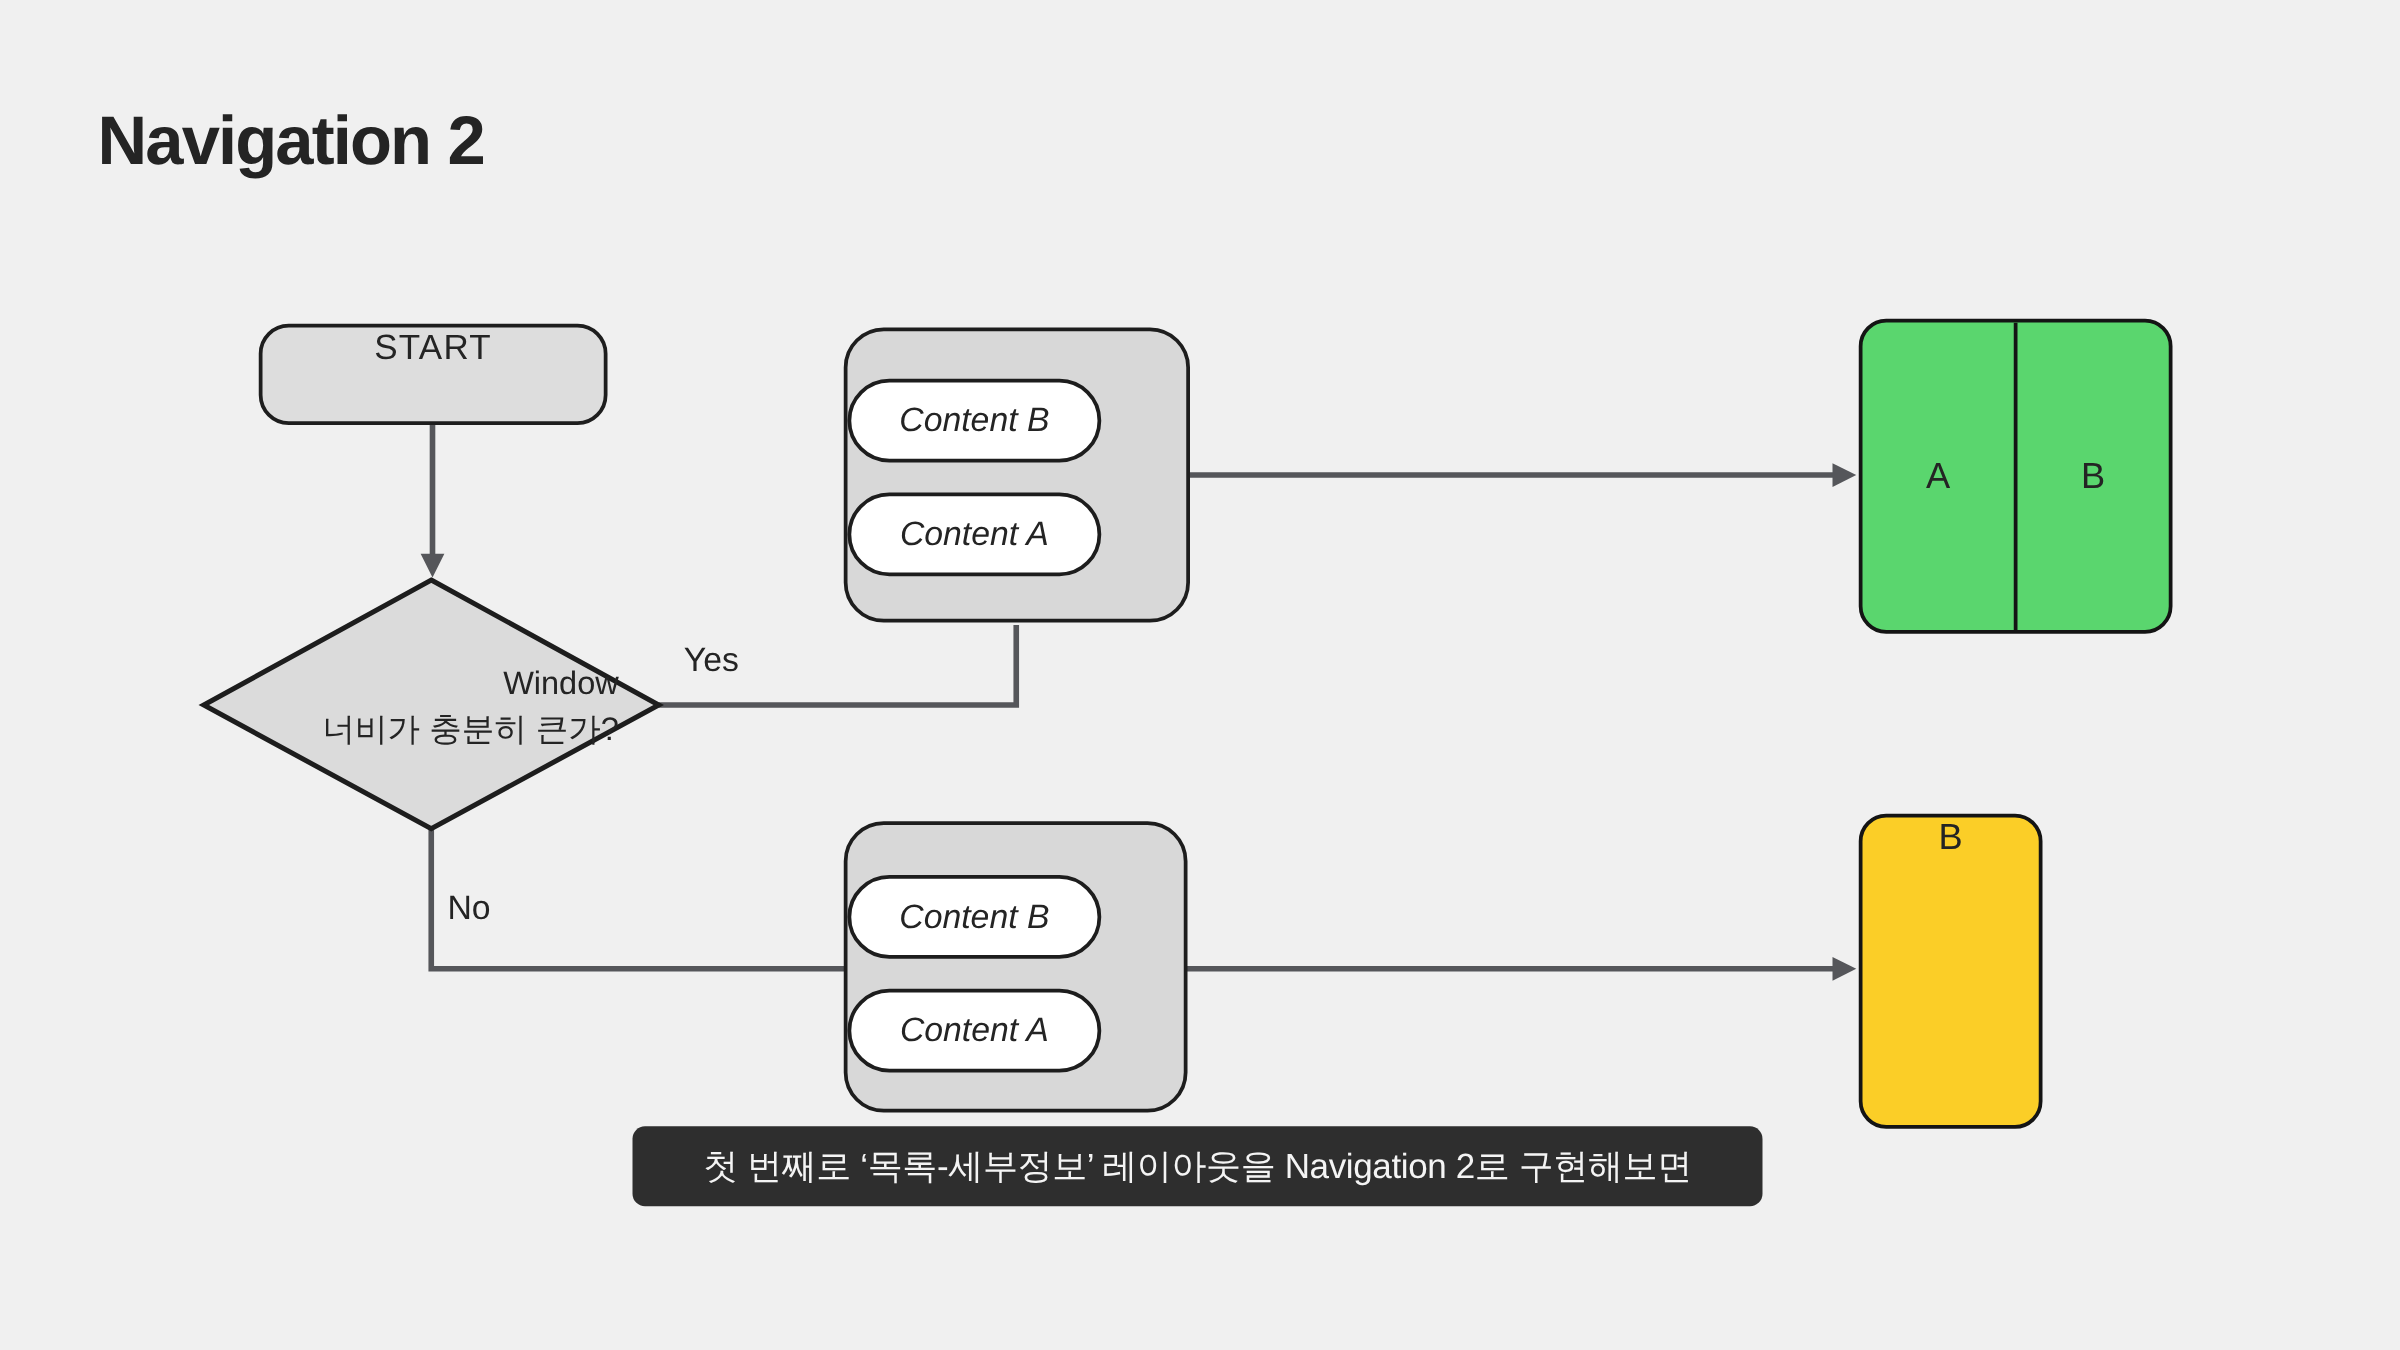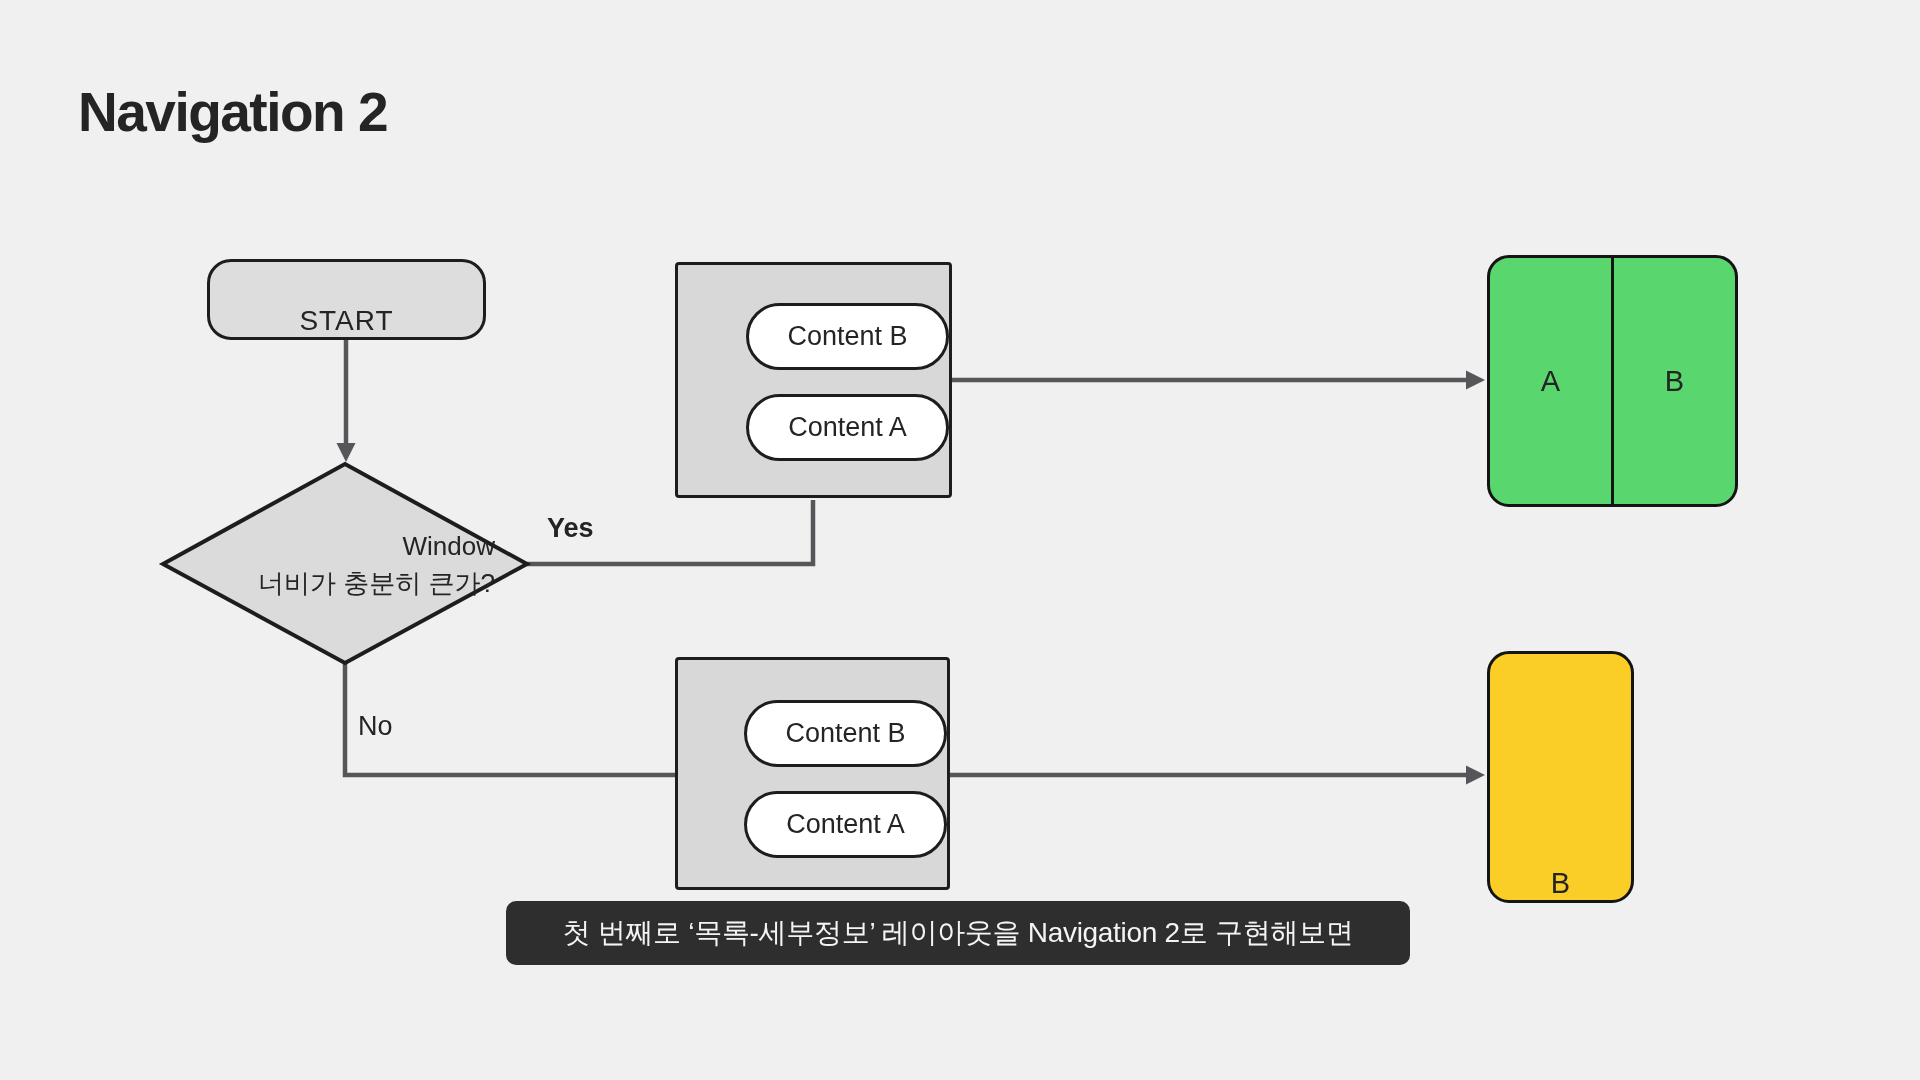--- a/index.html
+++ b/index.html
@@ -29,46 +29,46 @@
   .page-title{
     position:absolute;left:78px;top:80px;
     font-size:55px;font-weight:800;letter-spacing:-1.5px;color:var(--ink);
   }
 
   svg.connectors{position:absolute;left:0;top:0;z-index:1;}
   .conn{stroke:var(--line);stroke-width:4.5;fill:none;}
   .arrowhead{fill:var(--line);stroke:none;}
   .diamond-shape{fill:#DBDBDB;stroke:var(--node-border);stroke-width:4;stroke-linejoin:miter;}
 
-  .node{position:absolute;z-index:2;display:flex;align-items:flex-end;justify-content:center;}
+  .node{position:absolute;z-index:2;display:flex;align-items:flex-start;justify-content:center;}
 
   .start-box{
     left:207px;top:259px;width:279px;height:81px;
     background:var(--node-fill);
     border:3px solid var(--node-border);
     border-radius:24px;
     font-size:28px;font-weight:500;letter-spacing:1px;
   }
 
   .diamond-label{
     left:195px;top:528px;width:300px;z-index:2;position:absolute;
     text-align:right;font-size:26px;font-weight:500;line-height:37px;
   }
 
   .branch-label{
     position:absolute;z-index:2;font-size:27px;font-weight:500;color:var(--ink);
   }
-  .yes-label{left:547px;top:513px;font-weight:bold;}
+  .yes-label{left:547px;top:513px;}
   .no-label{left:358px;top:711px;}
 
   .content-container{
     background:var(--container-fill);
     border:3.5px solid var(--node-border);
-    border-radius:4px;
-    flex-direction:column;justify-content:flex-start;
+    border-radius:32px;
+    flex-direction:column;justify-content:flex-start;font-style:italic;
   }
   .container-wide{left:675px;top:262px;width:277px;height:236px;padding-top:38px;gap:24px;}
   .container-narrow{left:675px;top:657px;width:275px;height:233px;padding-top:40px;gap:24px;}
   .pill{
     width:203px;height:67px;border-radius:34px;
     background:var(--pill-fill);
     border:3.5px solid var(--node-border);
     display:flex;align-items:center;justify-content:center;
     font-size:27px;font-weight:500;
   }

